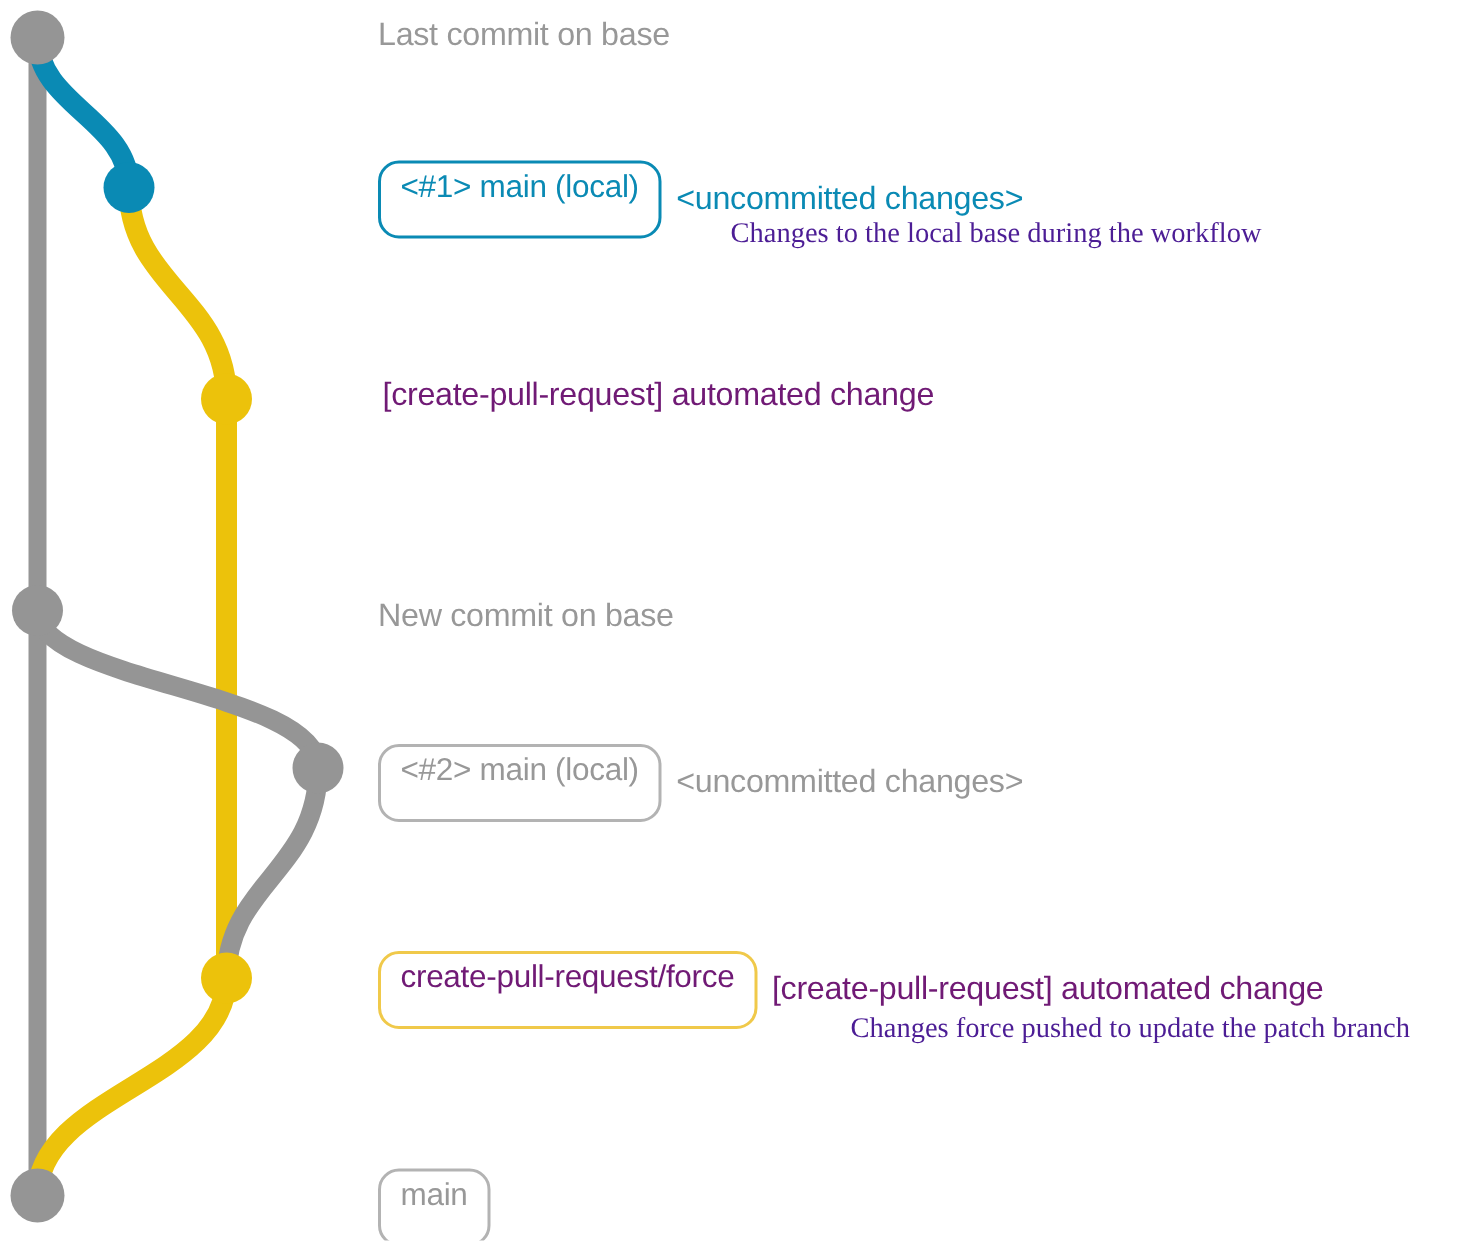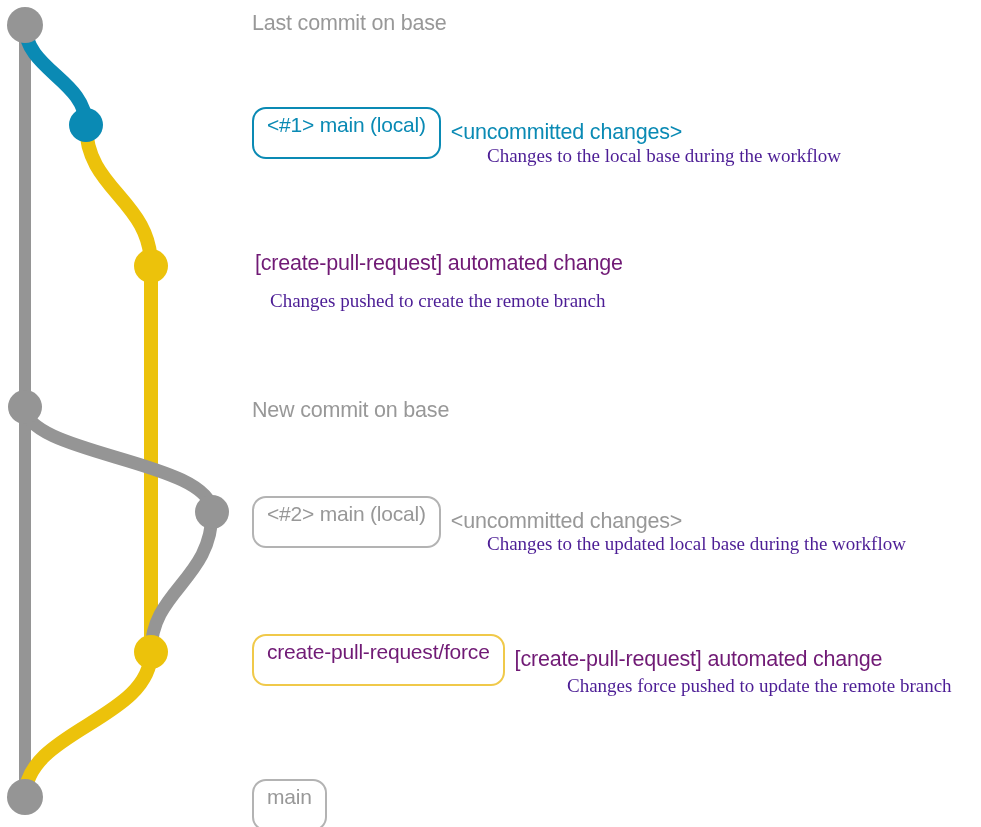--- a/index.html
+++ b/index.html
@@ -141,35 +141,33 @@
 
   <div class="row row-inline" id="row-local-1">
     <span class="pill c-teal b-teal">&lt;#1&gt; main (local)</span>
     <span class="headline c-teal">&lt;uncommitted changes&gt;</span>
   </div>
   <div class="desc" id="desc-local-1">Changes to the local base during the workflow</div>
 
   <div class="row row-inline" id="row-automated-1">
     <span class="headline c-yellow">[create-pull-request] automated change</span>
   </div>
-  <div class="desc" id="desc-automated-1">Changes pushed to create the remote branch</div>
 
   <div class="row row-inline" id="row-new-commit">
     <span class="plain-headline c-gray">New commit on base</span>
   </div>
 
   <div class="row row-inline" id="row-local-2">
     <span class="pill c-gray b-gray">&lt;#2&gt; main (local)</span>
     <span class="headline c-gray">&lt;uncommitted changes&gt;</span>
   </div>
-  <div class="desc" id="desc-local-2">Changes to the updated local base during the workflow</div>
 
   <div class="row row-inline" id="row-automated-2">
     <span class="pill c-yellow b-yellow">create-pull-request/force</span>
     <span class="headline c-yellow">[create-pull-request] automated change</span>
   </div>
-  <div class="desc" id="desc-automated-2">Changes force pushed to update the remote branch</div>
+  <div class="desc" id="desc-automated-2">Changes force pushed to update the patch branch</div>
 
   <div class="row row-inline" id="row-merge">
     <span class="pill c-gray b-gray">main</span>
   </div>
 
 </div>
 
 </body></html>

